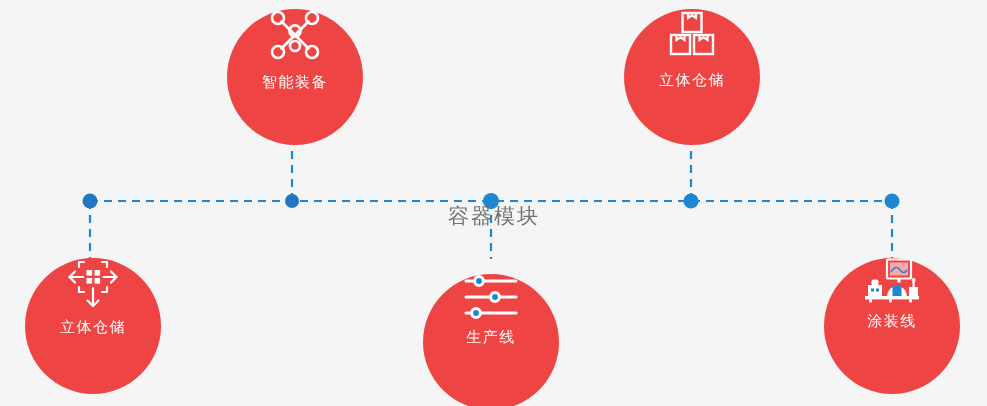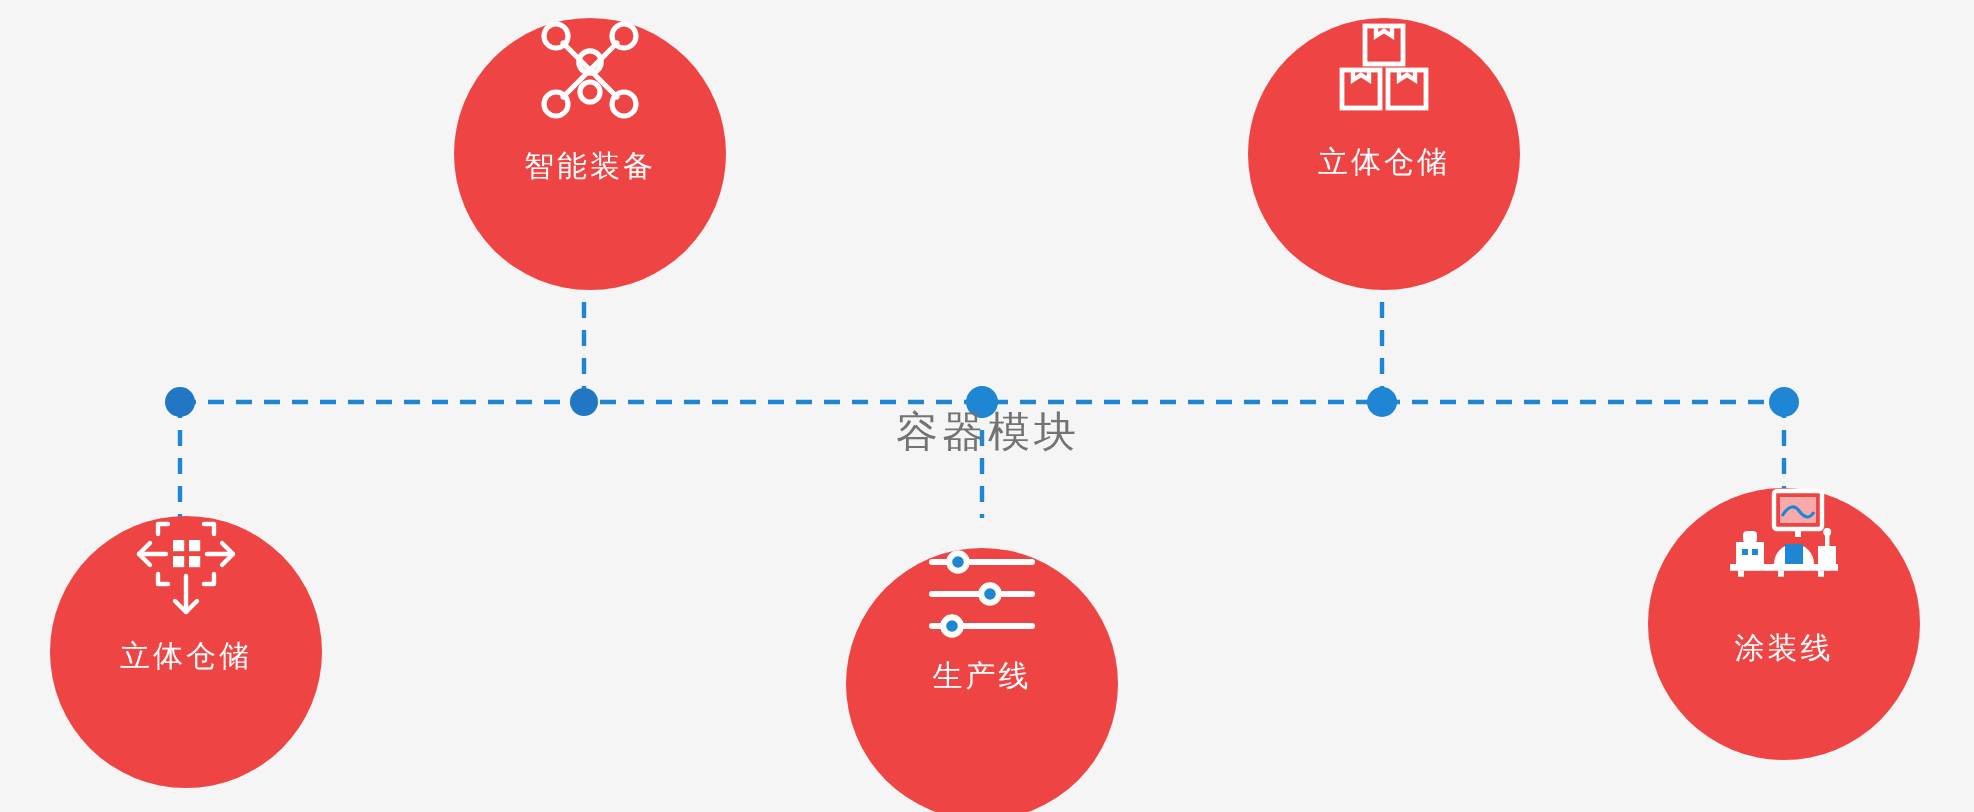--- a/index.html
+++ b/index.html
@@ -59,21 +59,21 @@
     font-family: "DejaVu Sans", sans-serif;
     text-align: center;
     line-height: 1;
   }
 
   
   #circle-smart-equipment { left: 227px; top: 9px;  width: 136px; height: 136px; }
   #circle-warehouse       { left: 624px; top: 9px;  width: 136px; height: 136px; }
   #circle-sorting         { left: 25px;  top: 258px; width: 136px; height: 136px; }
   #circle-production-line { left: 423px; top: 274px; width: 136px; height: 136px; }
-  #circle-painting-line   { left: 824px; top: 244px; width: 136px; height: 136px; gap: 16px; }
+  #circle-painting-line   { left: 824px; top: 258px; width: 136px; height: 136px; }
 
   #circle-smart-equipment .node-label,
   #circle-warehouse .node-label { margin-top: 4px; }
 </style>
 </head>
 <body>
 
 <div id="diagram-root">
 
   <svg id="connector-layer" viewBox="0 0 987 406" width="987" height="406" xmlns="http://www.w3.org/2000/svg">

